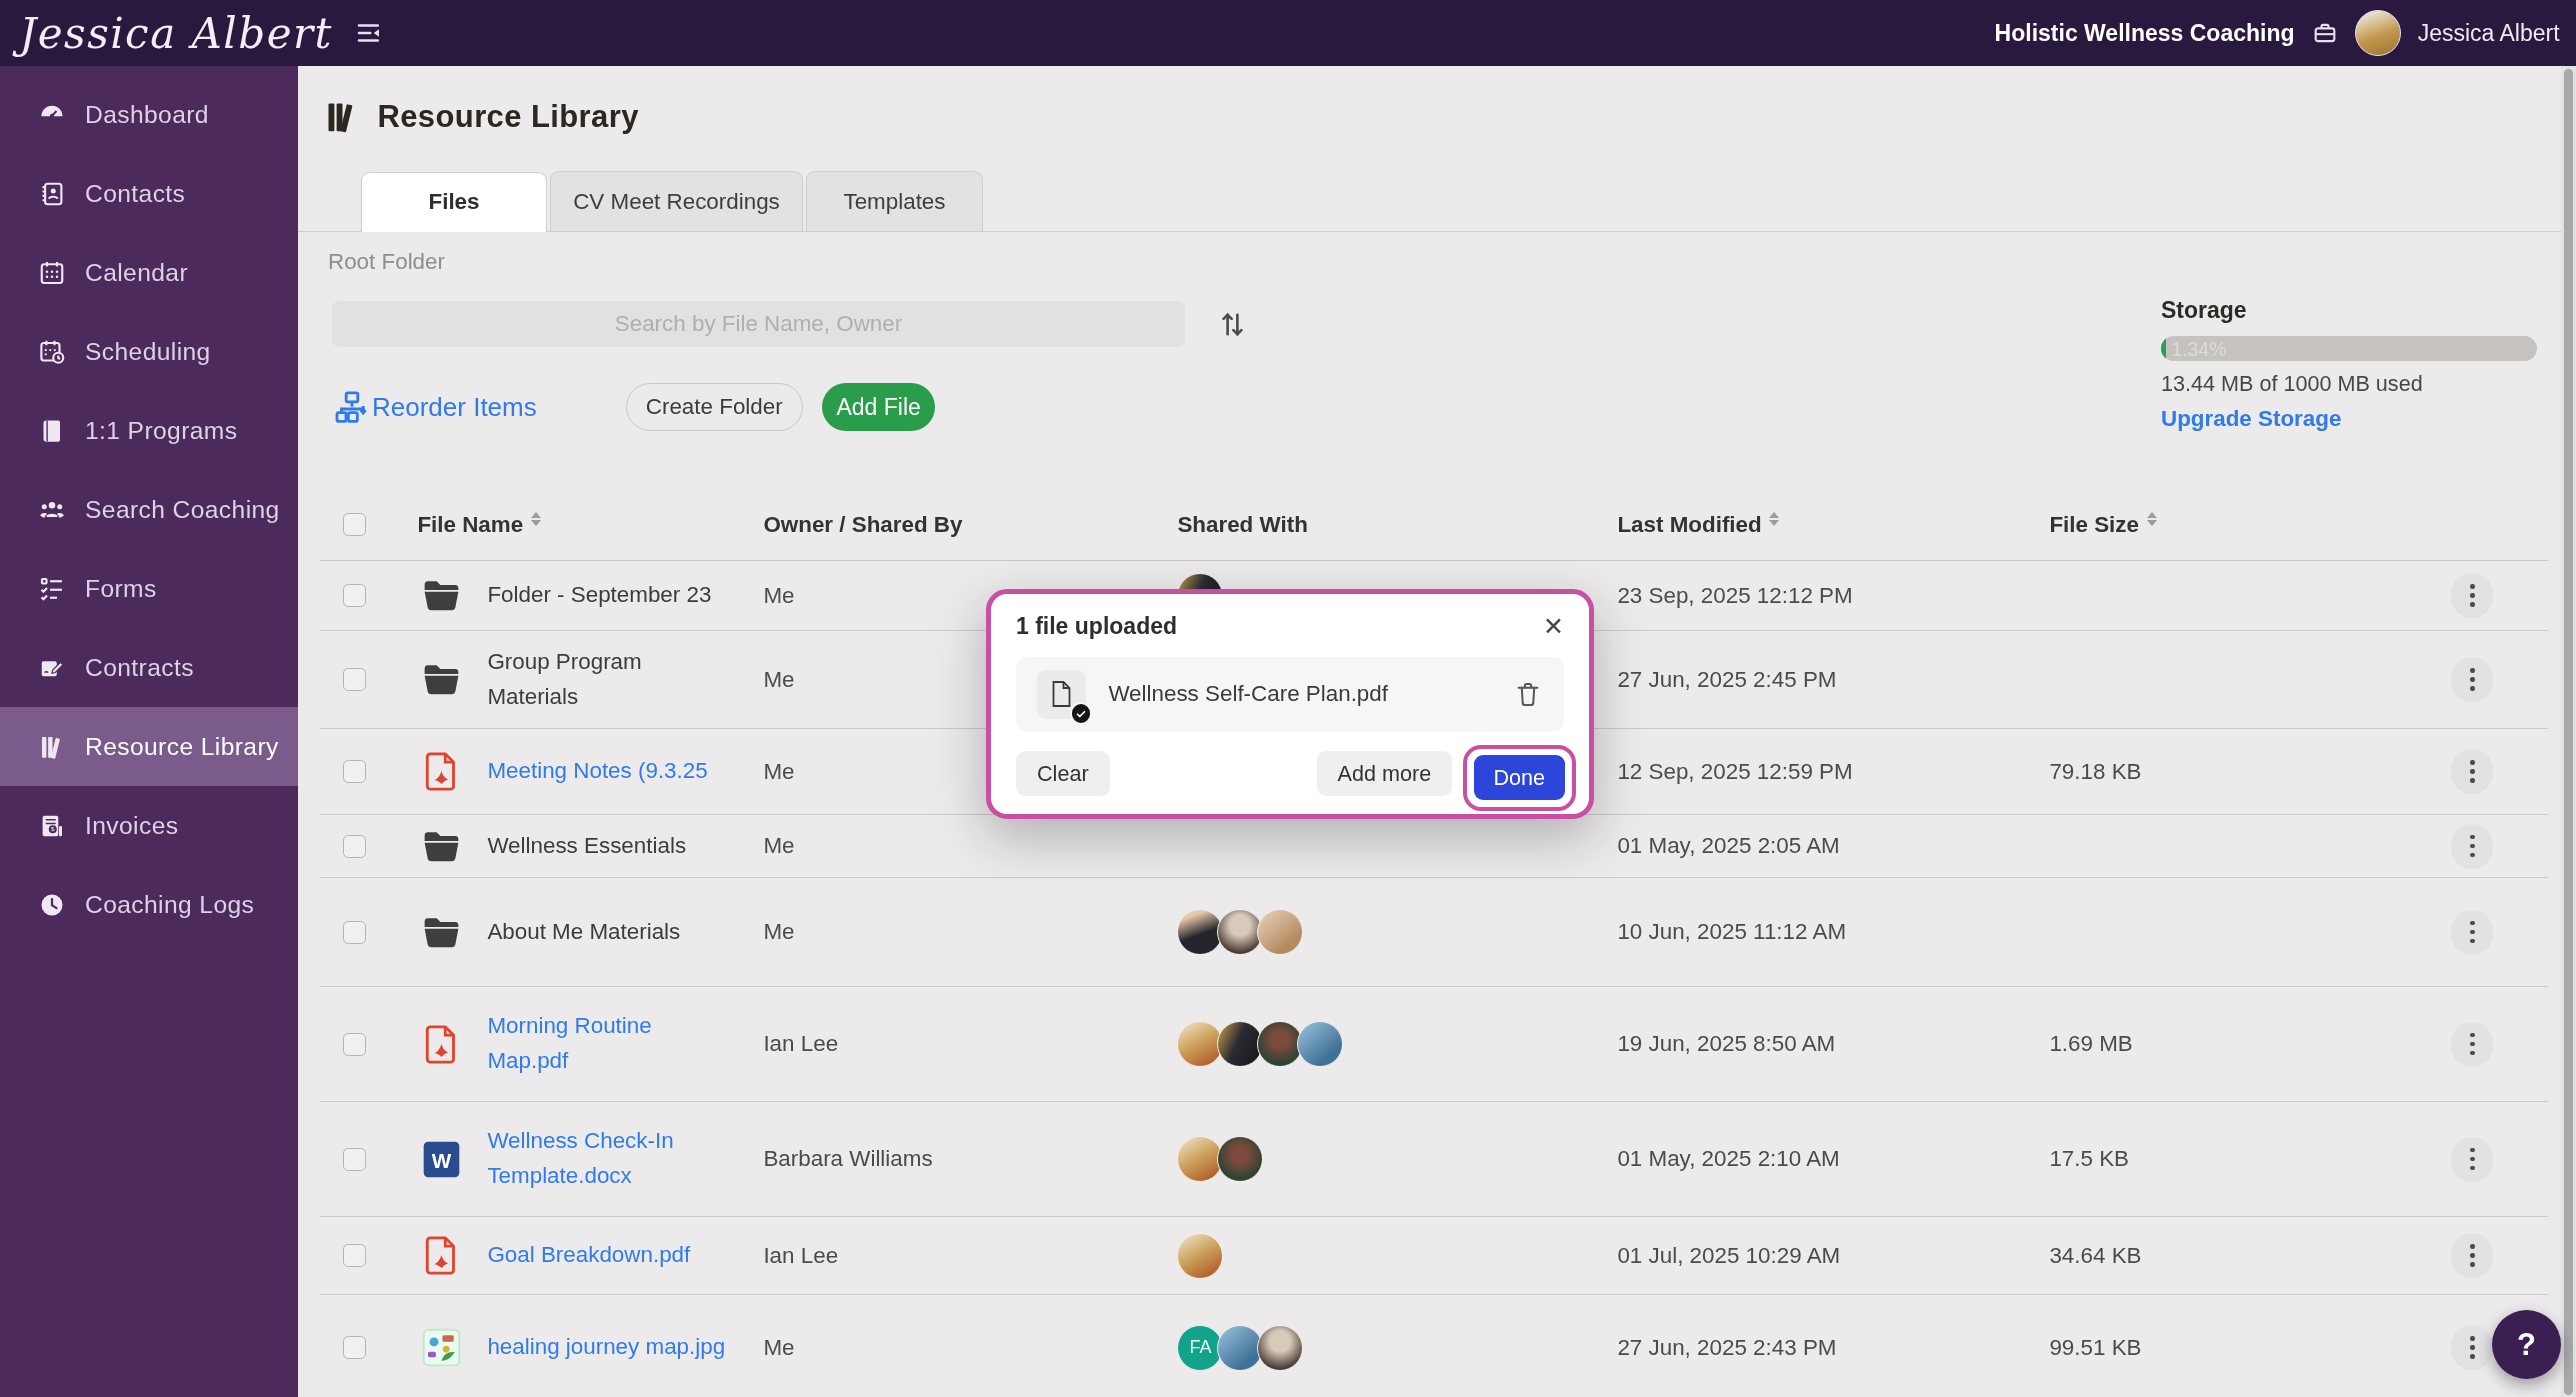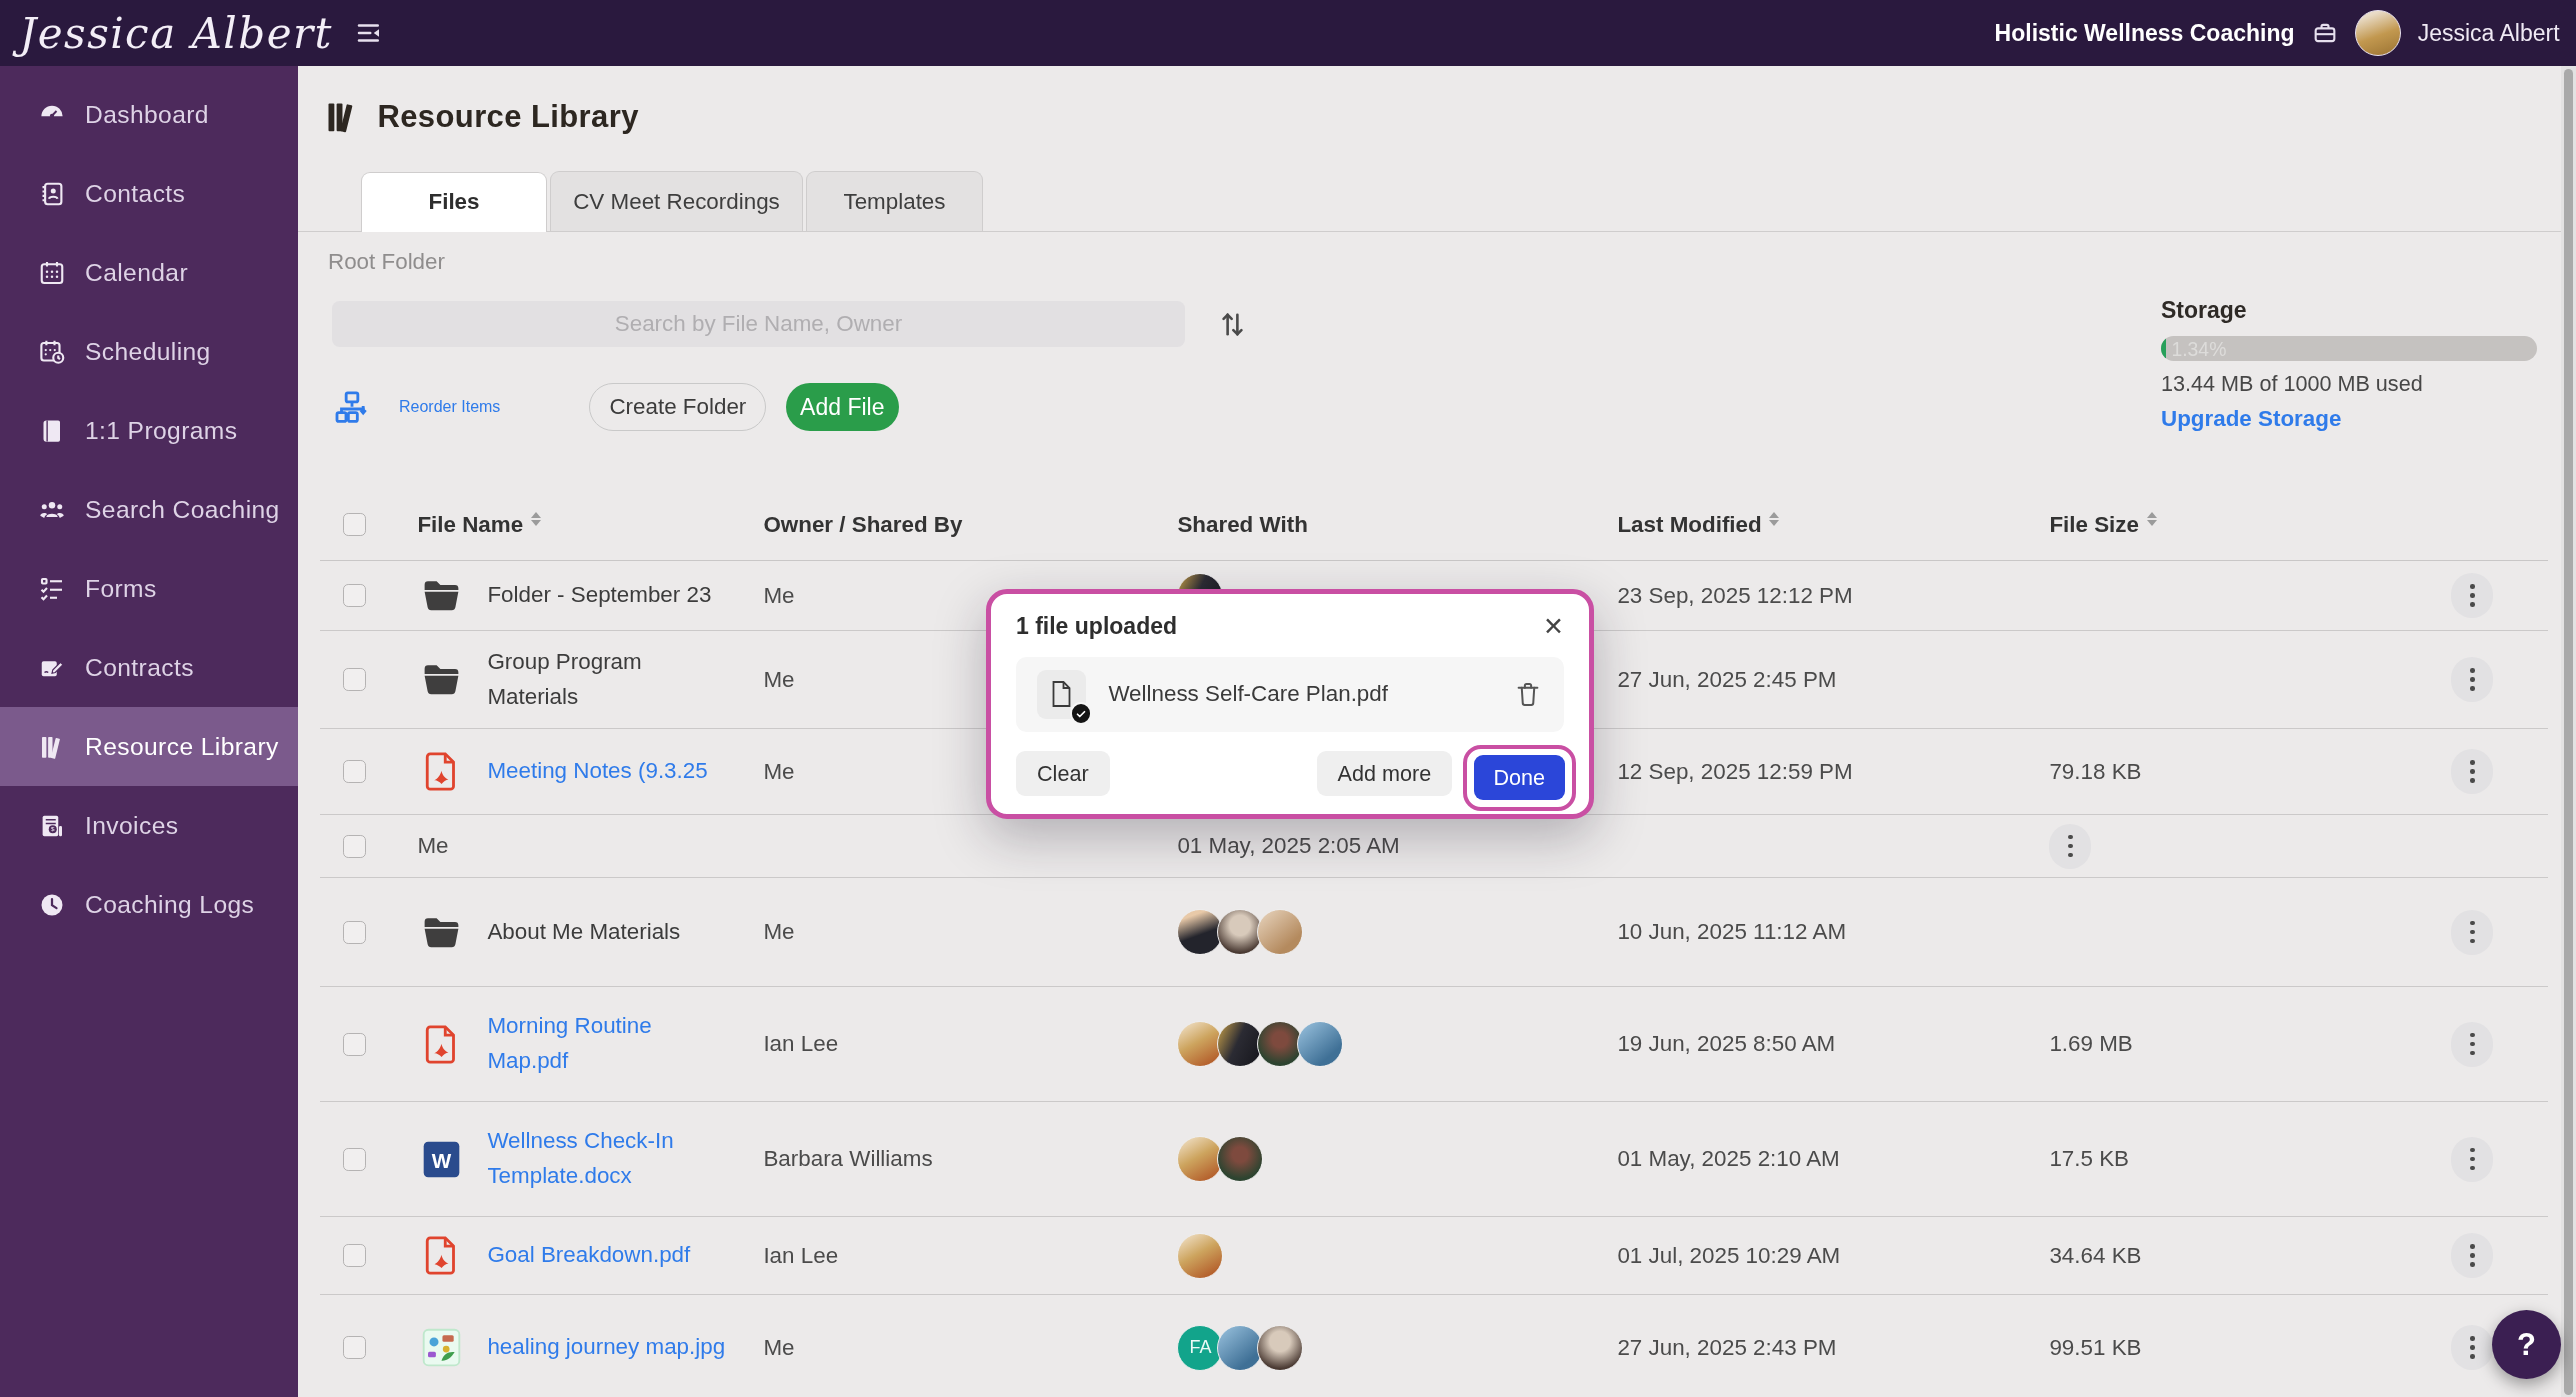--- a/index.html
+++ b/index.html
@@ -37,21 +37,21 @@
   .tab.active { background:#ffffff; font-weight:700; color:#2e2e2e; margin-bottom:-0.7px; height:60px; }
 
   .crumb { position:absolute; top:183px; left:30px; font-size:22.4px; color:#8f8d8d; }
 
   .search-row { position:absolute; top:235px; left:34px; display:flex; align-items:center; }
   .search-input { width:853px; height:46px; border:none; outline:none; background:#e2e0e2; border-radius:7.5px; font-size:22.4px; color:#555; text-align:center; font-family:"Liberation Sans",sans-serif; }
   .search-input::placeholder { color:#b0aeb1; }
   .sort-updown { margin-left:28px; cursor:pointer; display:flex; }
 
   .actions-row { position:absolute; top:317px; left:34px; display:flex; align-items:center; }
-  .reorder-link { display:flex; align-items:center; gap:27px; color:#2f7bea; font-size:16px; font-weight:500; cursor:pointer; }
+  .reorder-link { display:flex; align-items:center; gap:0; color:#2f7bea; font-size:26px; font-weight:500; cursor:pointer; }
   .btn-create { margin-left:89px; width:177px; height:48px; border:1.5px solid #c9c9c9; border-radius:24.6px; background:transparent; font-size:22.4px; color:#3c3c3c; cursor:pointer; font-family:"Liberation Sans",sans-serif; }
   .btn-addfile { margin-left:19.4px; width:113px; height:48px; border:none; border-radius:24.6px; background:#2a9d4a; font-size:23px; color:#ffffff; cursor:pointer; font-family:"Liberation Sans",sans-serif; }
 
   .storage { position:absolute; top:231px; left:1863px; width:376px; }
   .storage-title { font-size:23px; font-weight:700; color:#2e2a26; }
   .storage-bar { position:relative; margin-top:12px; width:376px; height:24.6px; border-radius:12.7px; background:#c5c2c0; overflow:hidden; }
   .storage-fill { position:absolute; left:0; top:0; height:24.6px; width:19.4px; background:#27a05a; border-radius:12.7px 0 0 12.7px; }
   .storage-pct { position:absolute; left:10.4px; top:2.2px; font-size:19.4px; color:#dddcda; }
   .storage-usage { margin-top:10.4px; font-size:21.6px; color:#474747; }
   .storage-upgrade { margin-top:9px; font-size:22.4px; font-weight:600; color:#2f7bea; cursor:pointer; }
@@ -457,20 +457,29 @@
                 <i></i>
                 <i></i>
               </span>
             </div>
           </div>
         </div>
         <div class="trow drow" style="min-height: 63px;">
           <div>
             <div class="cb"></div>
           </div>
+          <div class="name-cell">
+            <span class="f-ico">
+              <svg viewBox="0 0 24 24">
+                <path d="M3 6.2A1.8 1.8 0 0 1 4.8 4.4h4.6l2 2h7.8A1.8 1.8 0 0 1 21 8.2v.9H3z" fill="#3f3e3e"></path>
+                <path d="M3 10h18l-1.6 8.2a2 2 0 0 1-2 1.6H6.6a2 2 0 0 1-2-1.6z" fill="#3f3e3e"></path>
+              </svg>
+            </span>
+            <span class="fname">Wellness Essentials</span>
+          </div>
           <div>Me</div>
           <div class="avatars"></div>
           <div>01 May, 2025 2:05 AM</div>
           <div></div>
           <div>
             <div class="kebab">
               <span class="dots">
                 <i></i>
                 <i></i>
                 <i></i>

